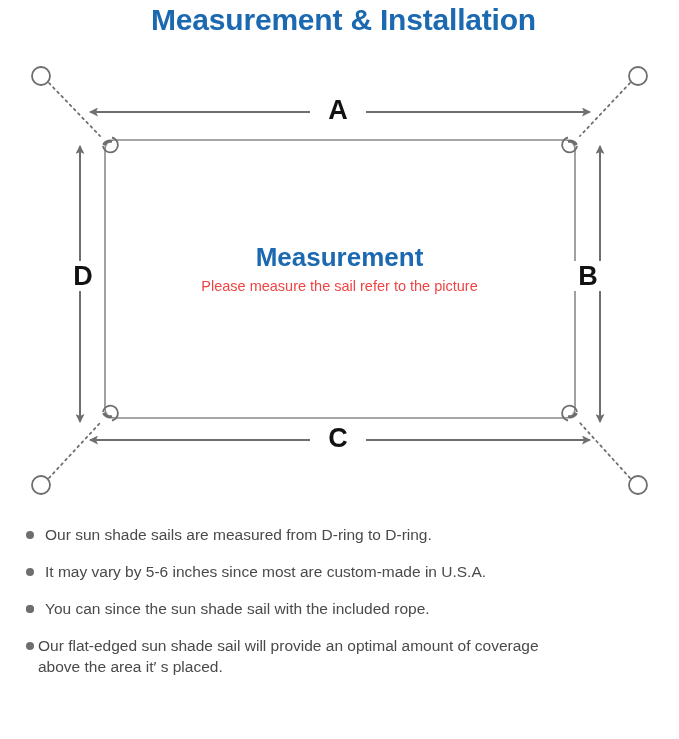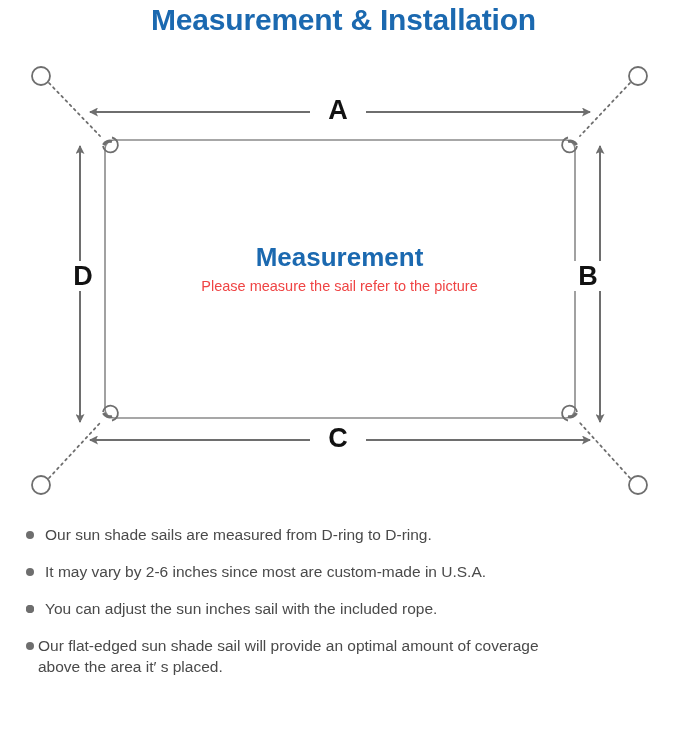--- a/index.html
+++ b/index.html
@@ -157,26 +157,26 @@
   <div class="dim-letter" id="dim-d">D</div>
 </div>
 
 <div id="notes">
   <div class="note-item">
     <span class="note-bullet"></span>
     <span>Our sun shade sails are measured from D-ring to D-ring.</span>
   </div>
   <div class="note-item">
     <span class="note-bullet"></span>
-    <span>It may vary by 2-6 inches since most are custom-made in U.S.A.</span>
+    <span>It may vary by 5-6 inches since most are custom-made in U.S.A.</span>
   </div>
   <div class="note-item">
     <span class="note-bullet"></span>
   </div>
   <div class="note-item">
     <span class="note-bullet"></span>
-    <span>You can adjust the sun inches sail with the included rope.</span>
+    <span>You can since the sun shade sail with the included rope.</span>
   </div>
   <div class="note-item">
     <span class="note-bullet"></span>
     <span>Our flat-edged sun shade sail will provide an optimal amount of coverage above the area it′ s placed.</span>
   </div>
 </div>
 
 </body></html>

